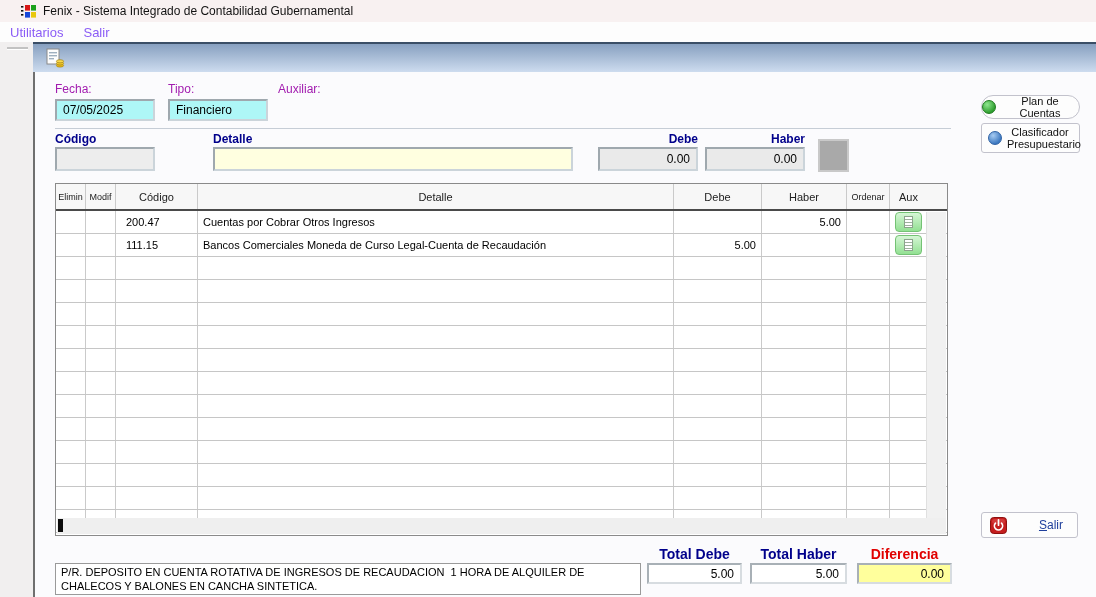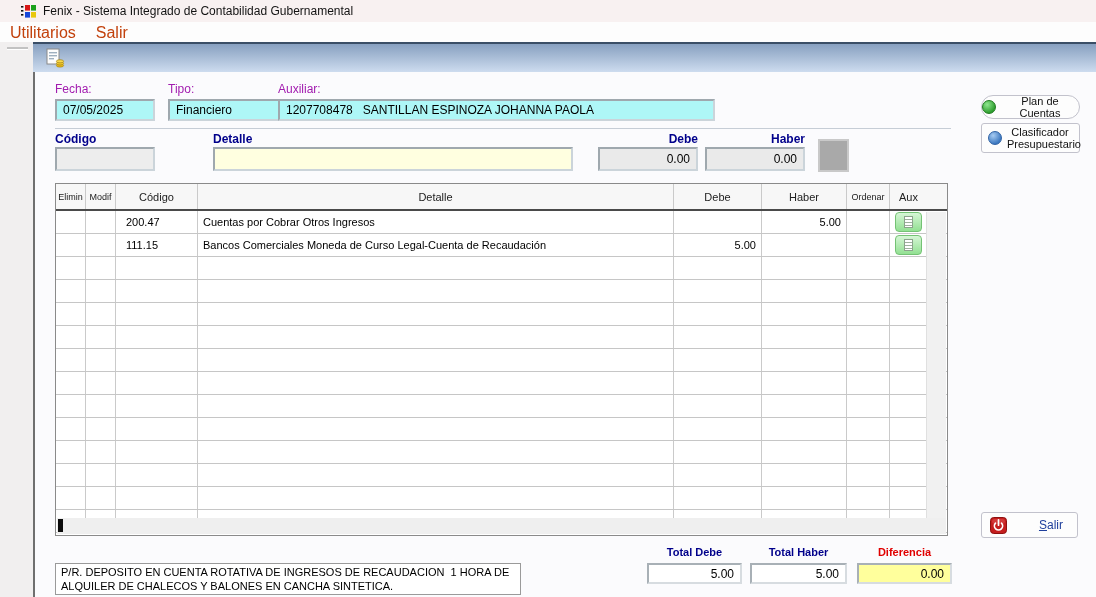--- a/index.html
+++ b/index.html
@@ -4,39 +4,39 @@
 <style>
   html,body{margin:0;padding:0;}
   body{width:1096px;height:597px;overflow:hidden;font-family:"Liberation Sans",sans-serif;background:#fff;}
   #app{position:relative;width:1096px;height:597px;background:#FBFBFD;}
 
   
   .titlebar{position:absolute;left:0;top:0;width:100%;height:22px;background:#F8F1F1;display:flex;align-items:center;padding-left:21px;box-sizing:border-box;}
   .title-text{font-size:12px;color:#121212;margin-left:6px;}
 
   
-  .menubar{position:absolute;left:0;top:22px;width:100%;height:20px;background:#FDFDFD;display:flex;align-items:flex-start;font-size:16px;color:#c2410c;}
+  .menubar{position:absolute;left:0;top:22px;width:100%;height:20px;background:#FDFDFD;display:flex;align-items:flex-end;font-size:13px;color:#8b5cf6;}
   .menu-item{padding:2px 10px;cursor:default;}
 
   
   .toolbar{position:absolute;left:33px;top:42px;width:1063px;height:30px;background:linear-gradient(#87A0C0,#CDDCEF);border-top:2px solid #3A4E66;box-sizing:border-box;display:flex;align-items:center;padding-left:11px;}
 
   
   .leftpanel{position:absolute;left:0;top:42px;width:35px;height:555px;background:#F1EFEF;border-right:2px solid #6F6F6F;box-sizing:border-box;}
   .panel-handle{position:absolute;left:7px;top:5px;width:21px;height:2px;background:#C2C2C2;border-bottom:1px solid #FFFFFF;}
 
   
   .lbl{position:absolute;font-size:12px;color:#a21caf;}
   .lbl-bold{font-weight:bold;color:#00008B;}
   .fld{position:absolute;box-sizing:border-box;font-size:12px;color:#000;display:flex;align-items:center;padding:0 6px;background:#AEF7F7;border:2px solid;border-color:#9FA8AE #CBD4DA #CBD4DA #9FA8AE;}
 
   .f-fecha-lbl{left:55px;top:82px;}
   .f-fecha{left:55px;top:99px;width:100px;height:22px;}
   .f-tipo-lbl{left:168px;top:82px;}
-  .f-tipo{left:168px;top:99px;width:112px;height:22px;}
+  .f-tipo{left:168px;top:99px;width:100px;height:22px;}
   .f-aux-lbl{left:278px;top:82px;}
   .f-aux{left:278px;top:99px;width:437px;height:22px;white-space:pre;}
 
   .sep{position:absolute;left:55px;top:128px;width:896px;height:1px;background:#C6CDD6;}
 
   .e-codigo-lbl{left:55px;top:132px;}
   .e-detalle-lbl{left:213px;top:132px;}
   .e-debe-lbl{left:598px;top:132px;width:100px;text-align:right;}
   .e-haber-lbl{left:705px;top:132px;width:100px;text-align:right;}
   .e-codigo{left:55px;top:147px;width:100px;height:24px;background:#EDEDED;}
@@ -57,22 +57,22 @@
   .col-elimin{width:30px;}.col-modif{width:30px;}.col-codigo{width:82px;}.col-detalle{width:476px;}
   .col-debe{width:88px;}.col-haber{width:85px;}.col-ordenar{width:43px;}.col-aux{width:37px;border-right:none;justify-content:center;}
   .aux-btn{width:26px;height:18px;border-radius:4px;background:linear-gradient(#D6F6D6,#92E092);border:1px solid #74C274;display:flex;align-items:center;justify-content:center;cursor:pointer;}
   .aux-doc{width:9px;height:12px;background:repeating-linear-gradient(#ffffff 0 2px,#9EB29E 2px 3px);border:1px solid #8CA28C;box-sizing:border-box;}
   .vscroll{position:absolute;right:1px;top:28px;bottom:17px;width:19px;background:#F1F1F1;border-left:1px solid #E0E0E0;}
   .hscroll{position:absolute;left:1px;right:1px;bottom:1px;height:16px;background:#EFEFEF;}
   .hthumb{position:absolute;left:1px;top:1px;width:5px;height:13px;background:#0B0B0B;}
 
   
   .glosa-lbl{left:55px;top:546px;margin-top:32px;}
-  .glosa-box{position:absolute;left:55px;top:563px;width:466px;height:32px;border:1px solid #9A9A9A;background:#fff;font-size:11px;line-height:14px;padding:1px 5px;box-sizing:border-box;white-space:pre-wrap;color:#000;overflow:hidden;}
-  .total-lbl{position:absolute;font-size:11px;font-weight:bold;color:#00008B;text-align:center;}
+  .glosa-box{position:absolute;left:55px;top:563px;width:586px;height:32px;border:1px solid #9A9A9A;background:#fff;font-size:11px;line-height:14px;padding:1px 5px;box-sizing:border-box;white-space:pre-wrap;color:#000;overflow:hidden;}
+  .total-lbl{position:absolute;font-size:14px;font-weight:bold;color:#00008B;text-align:center;}
   .td-lbl{left:647px;top:546px;width:95px;}
   .thb-lbl{left:750px;top:546px;width:97px;}
   .dif-lbl{left:857px;top:546px;width:95px;color:#E00000;}
   .total-fld{position:absolute;box-sizing:border-box;display:flex;align-items:center;justify-content:flex-end;padding:0 6px;font-size:12px;color:#000;border:2px solid;border-color:#A8B0B6 #D7DCE0 #D7DCE0 #A8B0B6;background:#fff;}
   .td-val{left:647px;top:563px;width:95px;height:21px;}
   .thb-val{left:750px;top:563px;width:97px;height:21px;}
   .dif-val{left:857px;top:563px;width:95px;height:21px;background:#FFFF9C;}
 
   
   .sbtn{position:absolute;background:#FDFDFD;border:1px solid #C2C2CC;border-radius:3px;display:flex;align-items:center;justify-content:center;font-size:11px;color:#111;box-sizing:border-box;gap:5px;text-align:center;cursor:pointer;}
@@ -129,21 +129,20 @@
         <ellipse cx="16" cy="14.3" rx="3.6" ry="1.6" fill="#F7D84E" stroke="#A5820A" stroke-width="0.7"></ellipse>
       </svg>
     </span>
   </div>
 
   <div class="lbl f-fecha-lbl">Fecha:</div>
   <div class="fld f-fecha">07/05/2025</div>
   <div class="lbl f-tipo-lbl">Tipo:</div>
   <div class="fld f-tipo">Financiero</div>
   <div class="lbl f-aux-lbl">Auxiliar:</div>
-  <div class="fld f-aux">1207708478   SANTILLAN ESPINOZA JOHANNA PAOLA</div>
 
   <div class="sep"></div>
 
   <div class="lbl lbl-bold e-codigo-lbl">Código</div>
   <div class="lbl lbl-bold e-detalle-lbl">Detalle</div>
   <div class="lbl lbl-bold e-debe-lbl">Debe</div>
   <div class="lbl lbl-bold e-haber-lbl">Haber</div>
   <div class="fld e-codigo"></div>
   <div class="fld e-detalle"></div>
   <div class="fld e-debe">0.00</div>

